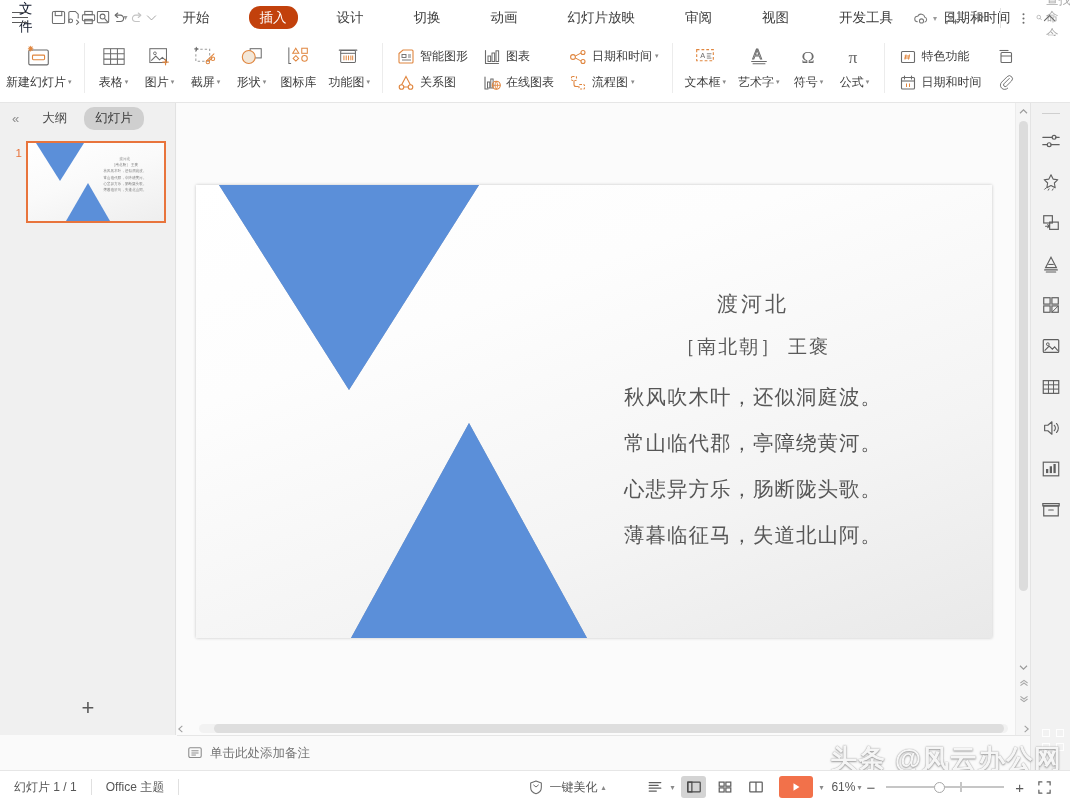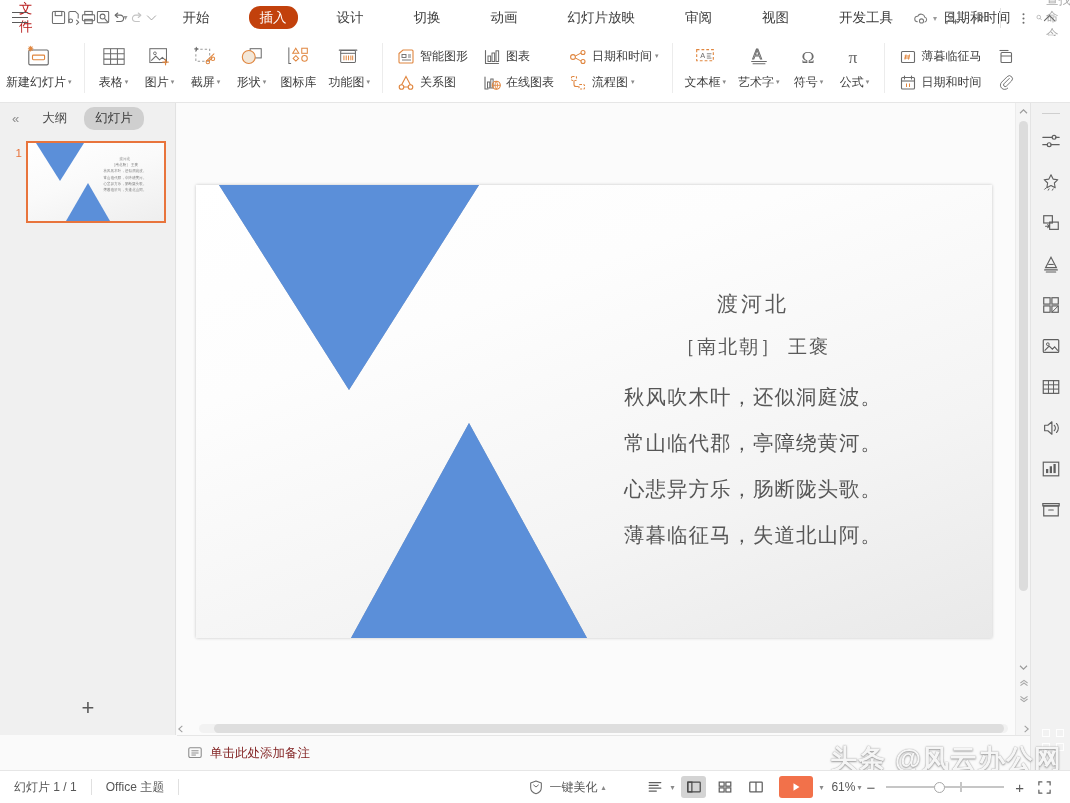--- a/index.html
+++ b/index.html
@@ -16,21 +16,21 @@
   .menubar {
     position: absolute; top: 0; left: 0; width: 1070px; height: 36px;
     background: #ffffff; display: flex; align-items: center;
     border-bottom: 1px solid #ffffff;
   }
   .hamburger { width: 16px; height: 12px; margin-left: 12px; position: relative; }
   .hamburger i { position: absolute; left: 0; width: 16px; height: 1.6px; background: #5a5a5a; }
   .hamburger i:nth-child(1){ top: 0; }
   .hamburger i:nth-child(2){ top: 5px; }
   .hamburger i:nth-child(3){ top: 10px; }
-  .menu-file { font-size: 13.5px; color: #b91c1c; margin-left: 7px; cursor: pointer; }
+  .menu-file { font-size: 13.5px; color: #0f172a; margin-left: 7px; cursor: pointer; }
   .vsep { width: 1px; height: 20px; background: #e0e0e0; margin: 0 9px; }
   .qicon { width: 26px; height: 26px; display: flex; align-items: center;
            justify-content: center; cursor: pointer; }
   .qicon svg { display:block; }
   .caret { font-size: 8px; color: #9a9a9a; margin-left: -2px; margin-right: 2px; }
   .tabs { display: flex; align-items: center; margin-left: 14px; gap: 28px; }
   .tab {
     font-size: 13.5px; color: #3c3c3c; padding: 4px 11px; cursor: pointer;
     border-radius: 11px; line-height: 15px; white-space: nowrap;
   }
@@ -142,21 +142,21 @@
   .vscroll .sbtn { width: 15px; height: 16px; display:flex;align-items:center;
                    justify-content:center; cursor:pointer; }
   .vthumb { position: absolute; left: 3px; top: 18px; width: 9px; height: 470px;
             background: #dcdcdc; border-radius: 5px; cursor: grab; }
   .vextra { position: absolute; left: 0; bottom: 28px; width: 15px; }
 
   
   .notesarea { position: absolute; left: 177px; top: 735px; width: 853px; height: 35px;
                background: #fafafa; border-top: 1px solid #e6e6e6; display: flex;
                align-items: center; padding-left: 10px; }
-  .notesarea .ntext { font-size: 12.5px; color: #7f1d1d; margin-left: 7px; cursor: text; }
+  .notesarea .ntext { font-size: 12.5px; color: #737373; margin-left: 7px; cursor: text; }
   .hscroll-wrap { position: absolute; left: 177px; top: 722px; width: 853px; height: 13px;
                   display: flex; align-items: center; }
   .hscroll-track { position: relative; height: 9px; margin: 0 14px; flex: 1;
                    background: #f2f2f2; border-radius: 5px; }
   .hscroll-thumb { position: absolute; left: 15px; top: 0; width: 790px; height: 9px;
                    background: #dedede; border-radius: 5px; cursor: grab; }
 
   
   .rail { position: absolute; right: 0; top: 103px; width: 40px; height: 667px;
           background: #f2f2f2; border-left: 1px solid #e4e4e4;
@@ -522,21 +522,21 @@
 
 
     <div class="stackgroup">
       <div class="smallbtn">
         <span class="ic">
           <svg width="18" height="18" viewBox="0 0 18 18">
               <rect x="2.5" y="3.5" width="13" height="11" rx="1" fill="none" stroke="#6b6b6b" stroke-width="1.1"></rect>
               <path d="M7 6.5l-1 5M10.5 6.5l-1 5M5.6 8h5.3M5.2 10h5.3" stroke="#e0863f" stroke-width="1"></path>
             </svg>
         </span>
-        <span class="lb">薄暮临征马</span>
+        <span class="lb">特色功能</span>
       </div>
       <div class="smallbtn">
         <span class="ic">
           <svg width="18" height="18" viewBox="0 0 18 18">
               <rect x="2.5" y="3.5" width="13" height="11.5" rx="1" fill="none" stroke="#6b6b6b" stroke-width="1.1"></rect>
               <path d="M2.5 7h13" stroke="#6b6b6b" stroke-width="1.1"></path>
               <path d="M5.5 2v3M12.5 2v3" stroke="#6b6b6b" stroke-width="1.1" stroke-linecap="round"></path>
               <path d="M7.5 9.5v3.5M10.5 9.5v3.5" stroke="#e0863f" stroke-width="1"></path>
             </svg>
         </span>

